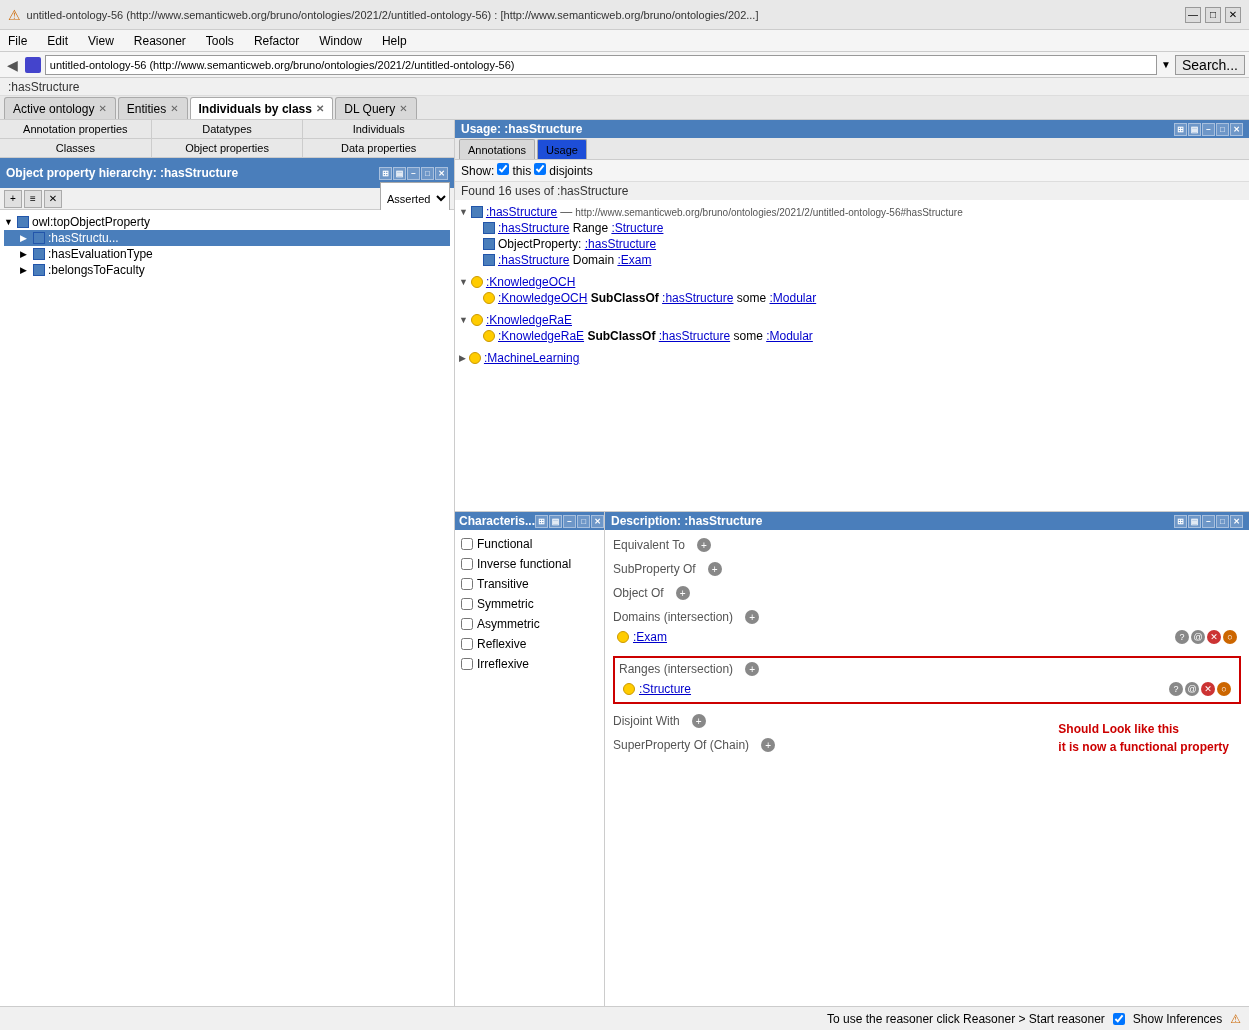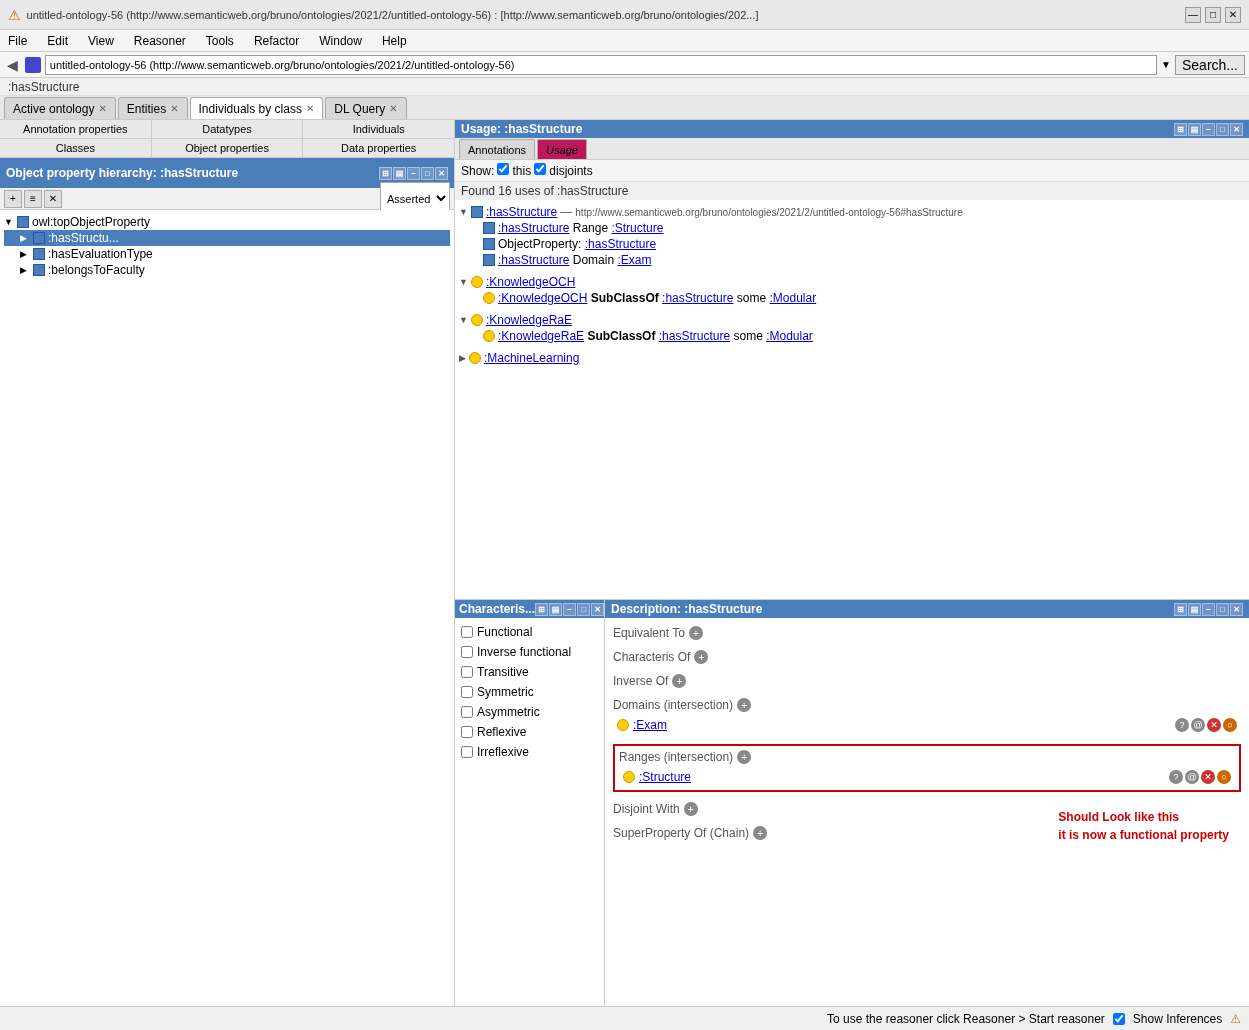--- a/index.html
+++ b/index.html
@@ -86,21 +86,21 @@
       border: 1px solid #aaa;
       border-bottom: none;
       background: #d8d8d8;
       display: flex;
       align-items: center;
       gap: 4px;
       cursor: pointer;
       font-size: 11px;
       border-radius: 3px 3px 0 0;
     }
-    .tab.active { background: white; font-weight: normal; }
+    .tab.active { background: white; font-weight: bold; }
     .tab-close { font-size: 10px; color: #666; cursor: pointer; }
     
     
     .main-container {
       display: flex;
       height: calc(1030px - 30px - 22px - 26px - 18px - 24px - 24px);
     }
     
     
     .left-panel {
@@ -206,21 +206,21 @@
       height: 20px;
       padding: 0 8px;
       border: 1px solid #aaa;
       border-bottom: none;
       background: #d8d8d8;
       cursor: pointer;
       font-size: 11px;
       display: flex; align-items: center;
       border-radius: 2px 2px 0 0;
     }
-    .ann-tab.active { background: #be185d; font-style: italic; }
+    .ann-tab.active { background: #1d4ed8; }
     .show-bar {
       padding: 3px 6px;
       font-size: 11px;
       background: #f5f5f5;
       border-bottom: 1px solid #ddd;
     }
     .found-text {
       padding: 2px 6px;
       font-size: 11px;
       color: #333;
@@ -231,21 +231,21 @@
       gap: 4px;
       padding: 3px 2px;
       font-size: 12px;
     }
     .desc-section {
       margin-bottom: 10px;
     }
     .desc-section-header {
       display: flex;
       align-items: center;
-      gap: 4px;
+      gap: 12px;
       margin-bottom: 4px;
       color: #555;
       font-size: 11px;
     }
     .add-btn {
       width: 14px; height: 14px;
       background: #888;
       border-radius: 50%;
       display: inline-flex;
       align-items: center;
@@ -453,21 +453,21 @@
       <div class="tree-item" style="padding-left:16px;">
         <span class="tree-arrow">▶</span>
         <span class="blue-box"></span>
         <span>:belongsToFaculty</span>
       </div>
     </div>
   </div>
 
   <div class="right-panel">
 
-    <div style="display:flex; flex-direction:column; height:480px; border-bottom:1px solid #ccc;">
+    <div style="display:flex; flex-direction:column; height:392px; border-bottom:1px solid #ccc;">
 
       <div style="background:#4a7ebb; color:white; padding:2px 6px; font-size:11px; font-weight:bold; display:flex; align-items:center; justify-content:space-between;">
         <span>Usage: :hasStructure</span>
         <div class="panel-icons-small">
           <div class="pi">⊞</div>
           <div class="pi">▤</div>
           <div class="pi">−</div>
           <div class="pi">□</div>
           <div class="pi">✕</div>
         </div>
@@ -608,28 +608,28 @@
 
           <div class="desc-section">
             <div class="desc-section-header">
               <span>Equivalent To</span>
               <div class="add-btn">+</div>
             </div>
           </div>
 
           <div class="desc-section">
             <div class="desc-section-header">
-              <span>Characteris Of</span>
+              <span>SubProperty Of</span>
               <div class="add-btn">+</div>
             </div>
           </div>
 
           <div class="desc-section">
             <div class="desc-section-header">
-              <span>Inverse Of</span>
+              <span>Object Of</span>
               <div class="add-btn">+</div>
             </div>
           </div>
 
           <div class="desc-section">
             <div class="desc-section-header">
               <span>Domains (intersection)</span>
               <div class="add-btn">+</div>
             </div>
             <div class="desc-item">

